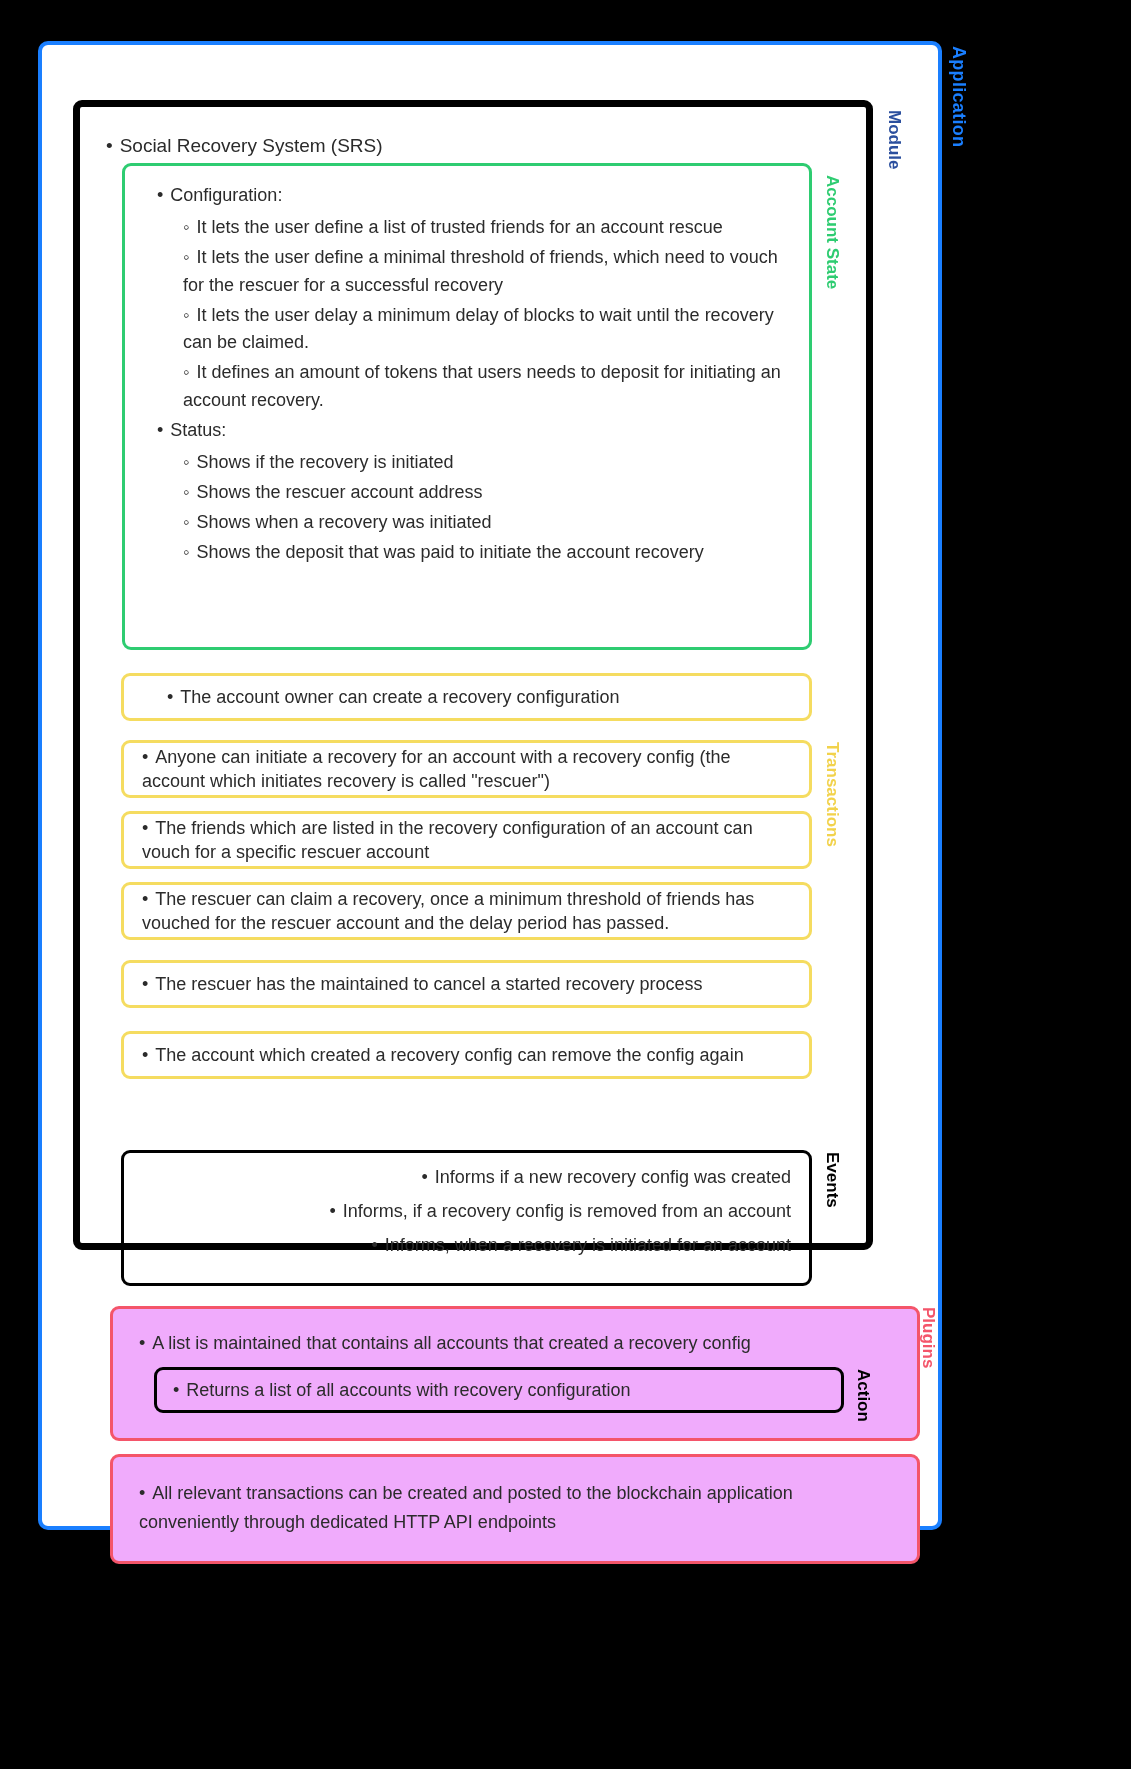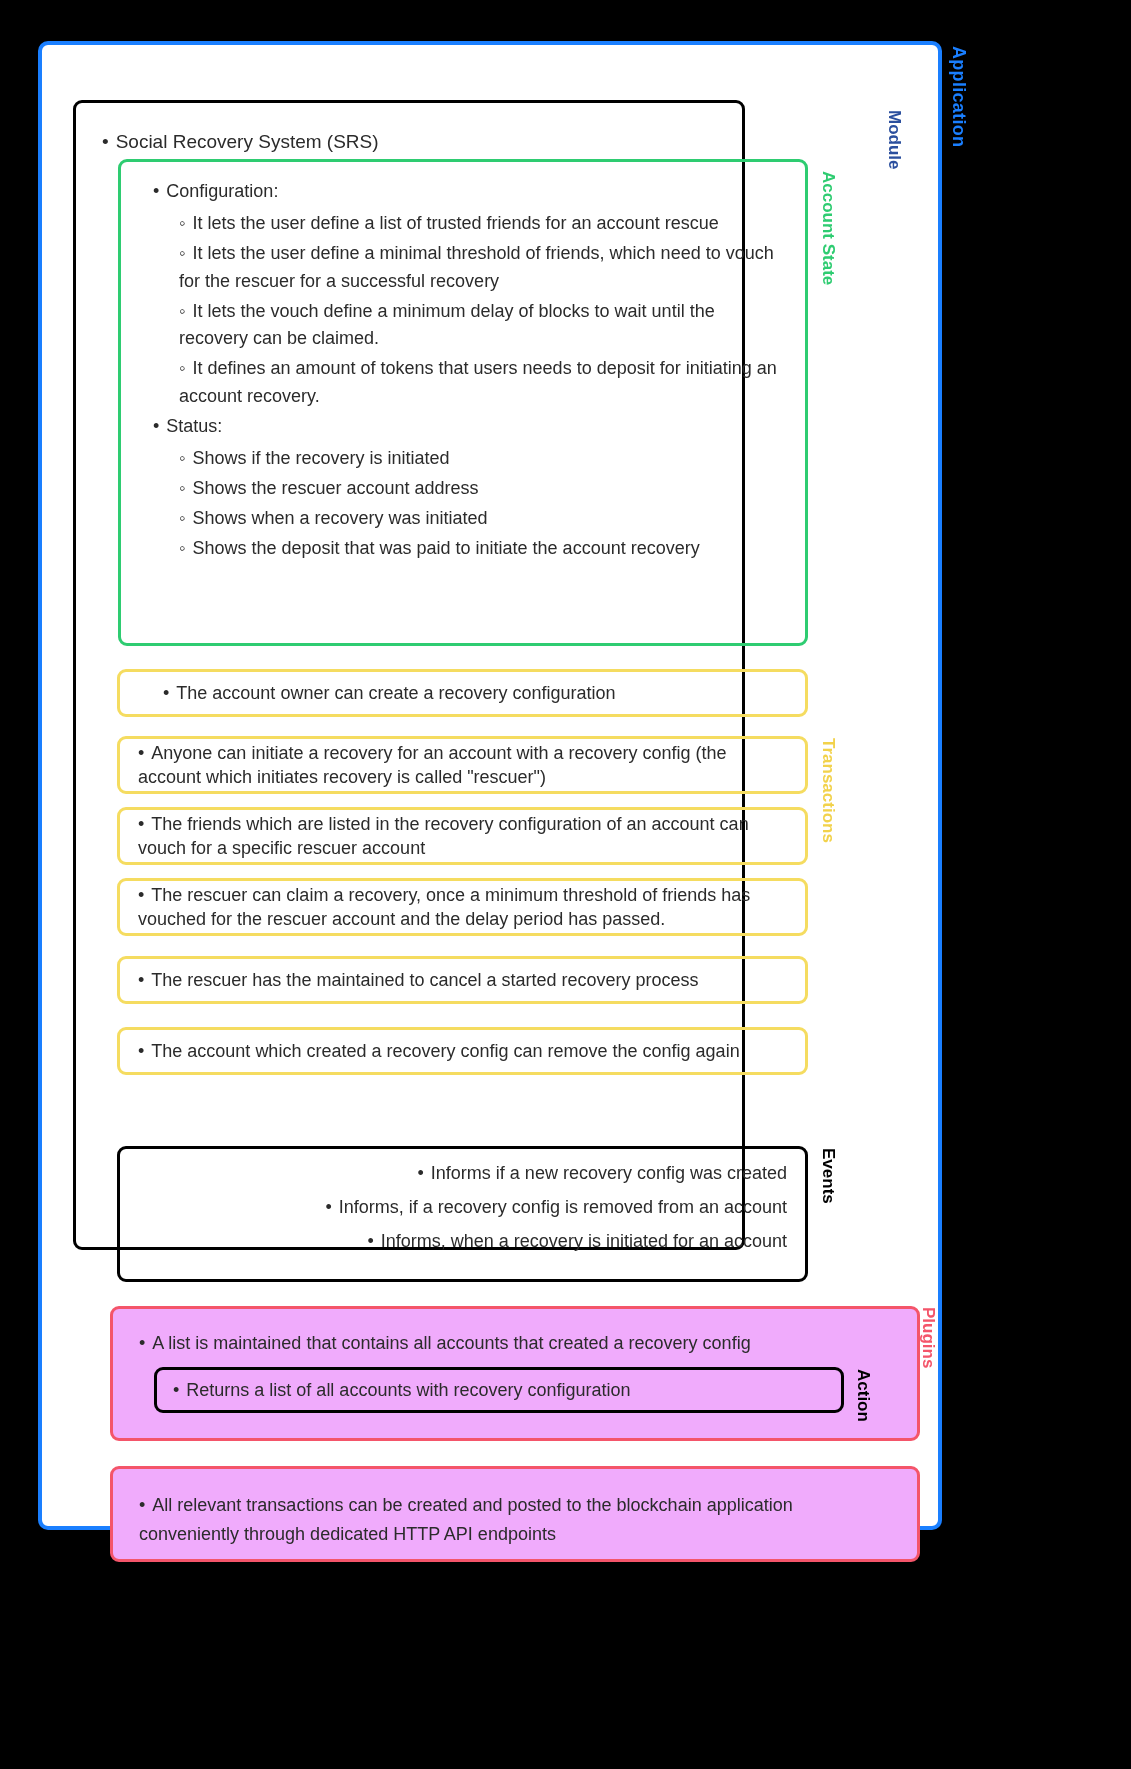--- a/index.html
+++ b/index.html
@@ -46,23 +46,23 @@
     top: 15px;
     font-size: 19px;
     color: #2b2b2b;
   }
 
   
   .module-frame {
     position: absolute;
     left: 31px;
     top: 55px;
-    width: 672px;
+    width: 800px;
     height: 1150px;
-    border: 3px solid #000000;
+    border: 7px solid #000000;
     border-radius: 9px;
     box-sizing: border-box;
     text-decoration: underline;
   }
 
   .module-label {
     position: absolute;
     left: 842px;
     top: 65px;
     color: #2b4f9e;
@@ -191,21 +191,21 @@
     position: absolute;
     left: 68px;
     width: 810px;
     border: 3px solid #f4556a;
     border-radius: 9px;
     box-sizing: border-box;
     background: #f0abfc;
   }
 
   .plugin-a { top: 1261px; height: 135px; padding: 20px 26px 0 26px; }
-  .plugin-b { top: 1409px; height: 96px; padding: 22px 26px 0 26px; margin-top: 12px; }
+  .plugin-b { top: 1409px; height: 110px; padding: 22px 26px 0 26px; }
 
   .plugin-line {
     font-size: 18px;
     color: #2b2b2b;
     line-height: 1.6;
   }
 
   .action-box {
     position: absolute;
     left: 41px;
@@ -247,21 +247,21 @@
 
     <div class="module-bullet"><span class="bul">•</span><span>Social Recovery System (SRS)</span></div>
 
     <div class="acct-label">Account State</div>
 
     <div class="acct-frame">
 
       <div class="lvl1"><span class="bul">•</span><span>Configuration:</span></div>
       <div class="lvl2"><span class="bul">◦</span><span>It lets the user define a list of trusted friends for an account rescue</span></div>
       <div class="lvl2"><span class="bul">◦</span><span>It lets the user define a minimal threshold of friends, which need to vouch for the rescuer for a successful recovery</span></div>
-      <div class="lvl2"><span class="bul">◦</span><span>It lets the vouch define a minimum delay of blocks to wait until the recovery can be claimed.</span></div>
+      <div class="lvl2"><span class="bul">◦</span><span>It lets the user delay a minimum delay of blocks to wait until the recovery can be claimed.</span></div>
       <div class="lvl2"><span class="bul">◦</span><span>It defines an amount of tokens that users needs to deposit for initiating an account recovery.</span></div>
 
       <div class="lvl1"><span class="bul">•</span><span>Status:</span></div>
       <div class="lvl2"><span class="bul">◦</span><span>Shows if the recovery is initiated</span></div>
       <div class="lvl2"><span class="bul">◦</span><span>Shows the rescuer account address</span></div>
       <div class="lvl2"><span class="bul">◦</span><span>Shows when a recovery was initiated</span></div>
       <div class="lvl2"><span class="bul">◦</span><span>Shows the deposit that was paid to initiate the account recovery</span></div>
 
     </div>
 

